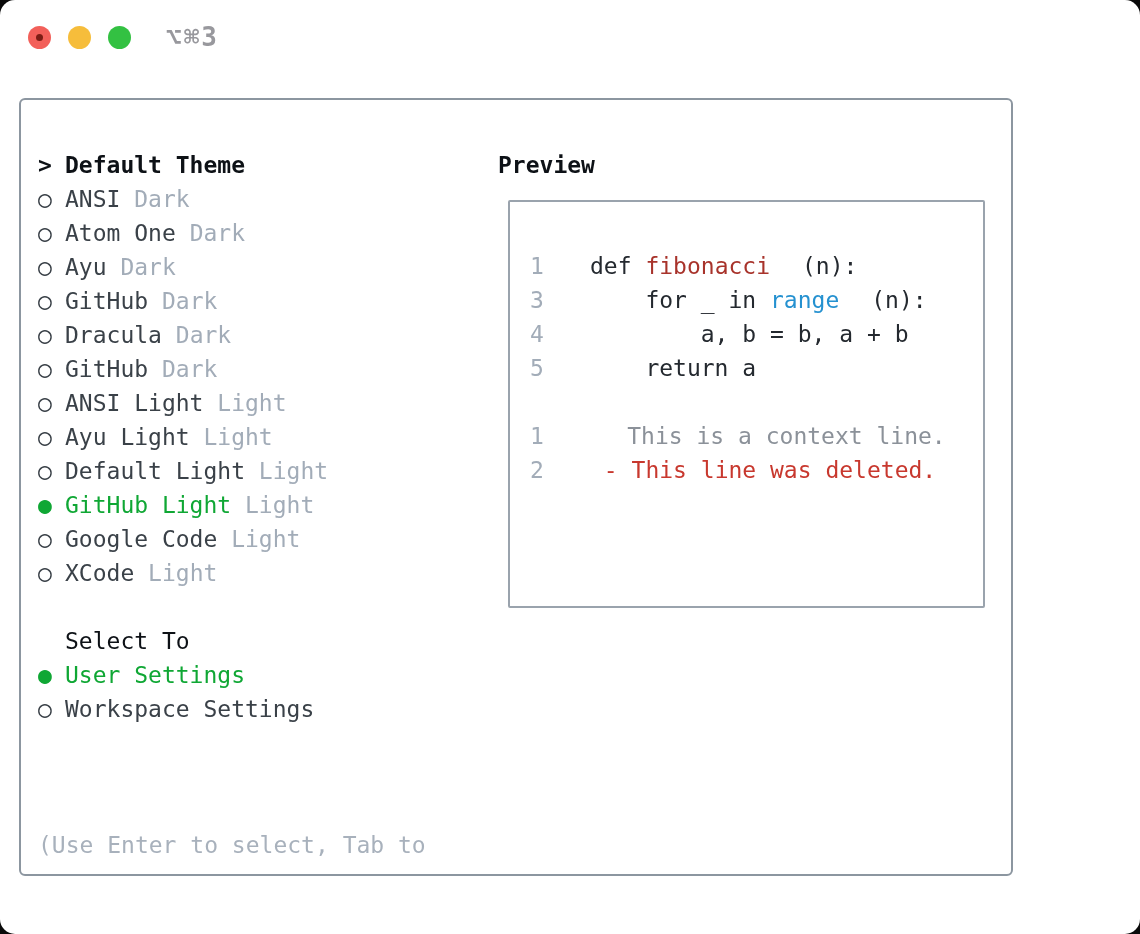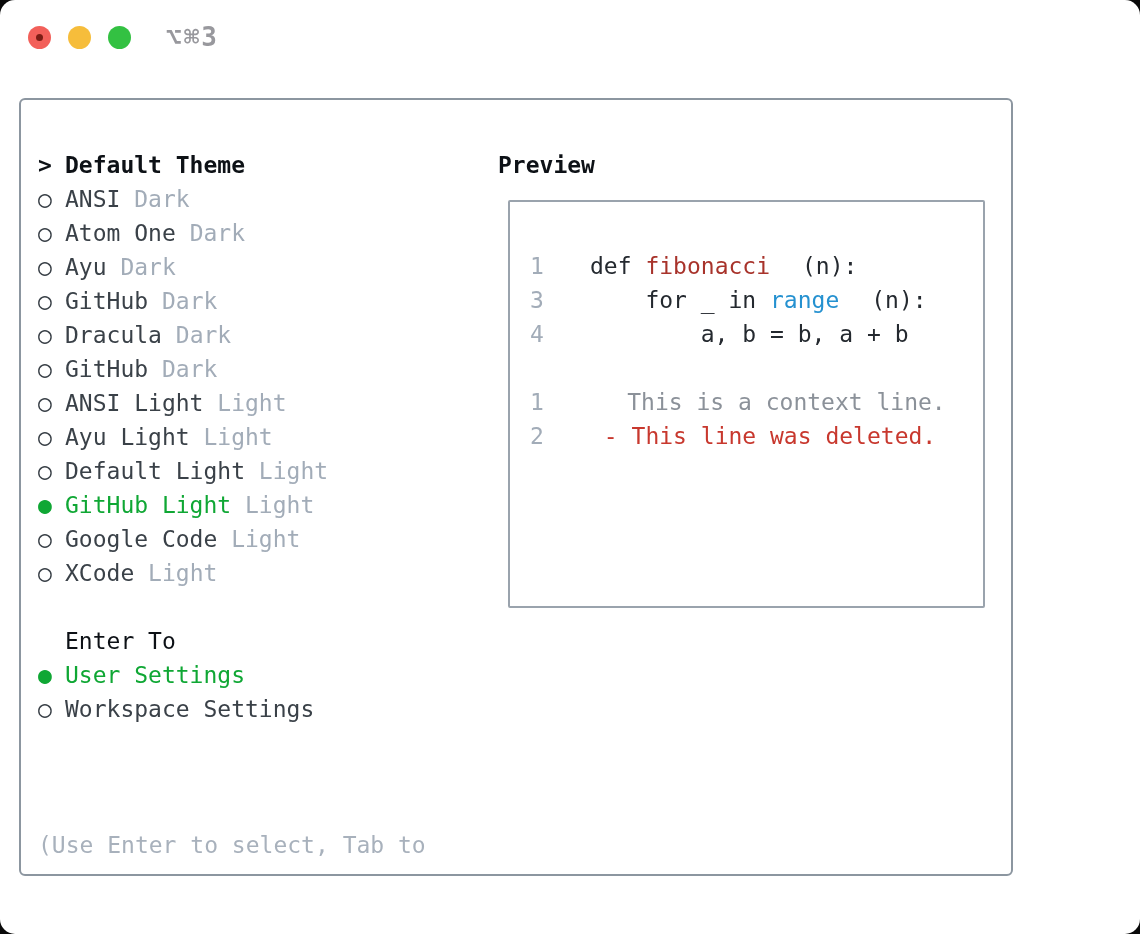--- a/index.html
+++ b/index.html
@@ -134,21 +134,21 @@
           <div class="row"><span class="marker">○</span><span class="theme-name">Default Light</span><span class="variant"> Light</span></div>
           <div class="row"><span class="marker sel">●</span><span class="theme-name sel">GitHub Light</span><span class="variant"> Light</span></div>
           <div class="row"><span class="marker">○</span><span class="theme-name">Google Code</span><span class="variant"> Light</span></div>
           <div class="row"><span class="marker">○</span><span class="theme-name">XCode</span><span class="variant"> Light</span></div>
         </div>
 
       <div class="spacer"></div>
 
       <div class="row">
         <span class="marker"></span>
-        <span class="apply-label">Enter To</span>
+        <span class="apply-label">Select To</span>
       </div>
 
       <div id="apply-list">
           <div class="row"><span class="marker sel">●</span><span class="theme-name sel">User Settings</span></div>
           <div class="row"><span class="marker">○</span><span class="theme-name">Workspace Settings</span></div>
         </div>
 
       <div class="spacer"></div>
 
       <div class="hint">
@@ -158,19 +158,20 @@
     </div>
 
     <div class="right-col">
       <div class="preview-title">Preview</div>
     </div>
 
     <div class="preview-box" id="preview-box">
         <div class="code-line"><span class="lineno">1</span><span class="tok-plain">def </span><span class="tok-function">fibonacci</span><span class="tok-plain">(n):</span></div>
         <div class="code-line"><span class="lineno">3</span><span class="tok-plain">    for _ in </span><span class="tok-builtin">range</span><span class="tok-plain">(n):</span></div>
         <div class="code-line"><span class="lineno">4</span><span class="tok-plain">        a, b = b, a + b</span></div>
+        <div class="code-line"><span class="lineno">5</span><span class="tok-plain">    return a</span></div>
         <div class="code-line"><span class="lineno"></span></div>
         <div class="code-line"><span class="lineno">1</span><span class="tok-context">     This is a context line.</span></div>
         <div class="code-line"><span class="lineno">2</span><span class="tok-plain"> </span><span class="tok-deleted">- This line was deleted.</span></div>
       </div>
 
   </div>
 </div>
 
 </body></html>

